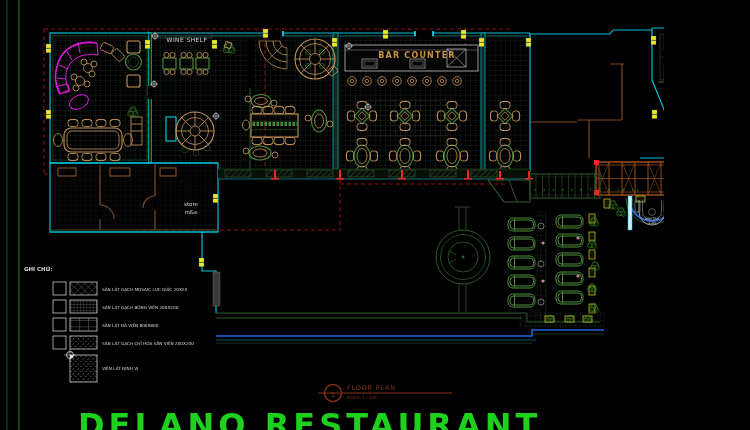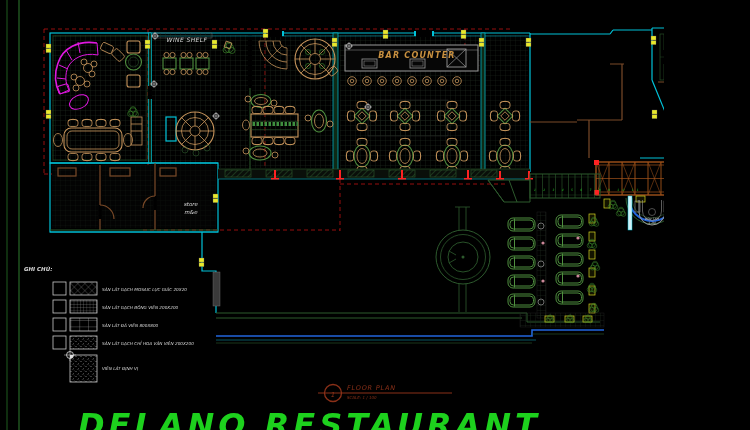--- a/index.html
+++ b/index.html
@@ -1,16 +1,16 @@
 <!DOCTYPE html>
 <html style="--bg: #000000; --cyan: #00c2d8; --teal: #0a6a7a; --magenta: #e018e0; --tan: #c8955c; --furn-green: #4f8f3f; --deck-green: #2d5a2d; --red: #ff2222; --red-dash: #bb1111; --yellow: #e8e82a; --brown: #7a4a28; --pergola: #a0521a; --blue: #2266dd; --gray: #9a9a9a; --white-text: #d8d8d8; --bar-text: #c89040; --title-red: #8a3018; --title-green: #1dd11d;"><head>
 <meta charset="utf-8">
 <style>
   html,body{margin:0;padding:0;background:#000;}
-  .canvas{position:relative;width:664px;height:430px;background:var(--bg,#000);overflow:hidden;font-style:italic;}
+  .canvas{position:relative;width:664px;height:430px;background:var(--bg,#000);overflow:hidden;}
   svg{display:block;}
   .t{font-family:"DejaVu Sans",sans-serif;}
   
   .wall{stroke:var(--cyan);fill:none;stroke-width:1.2;}
   .wallthin{stroke:var(--cyan);fill:none;stroke-width:.7;}
   .teal{stroke:var(--teal);fill:none;stroke-width:.8;}
   .dgreen{stroke:var(--deck-green);fill:none;stroke-width:1;}
   .dgthin{stroke:var(--deck-green);fill:none;stroke-width:.6;}
   .green{stroke:var(--furn-green);fill:none;stroke-width:1.1;}
   .tan{stroke:var(--tan);fill:none;stroke-width:1.1;}

